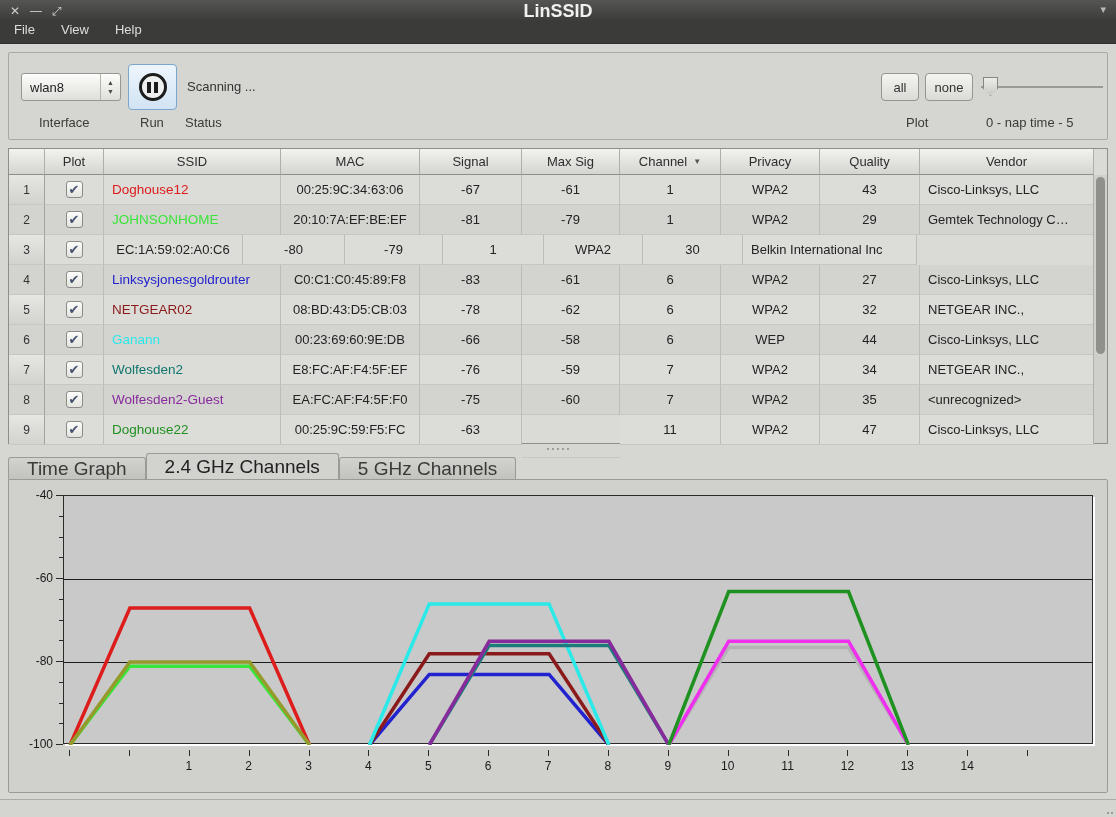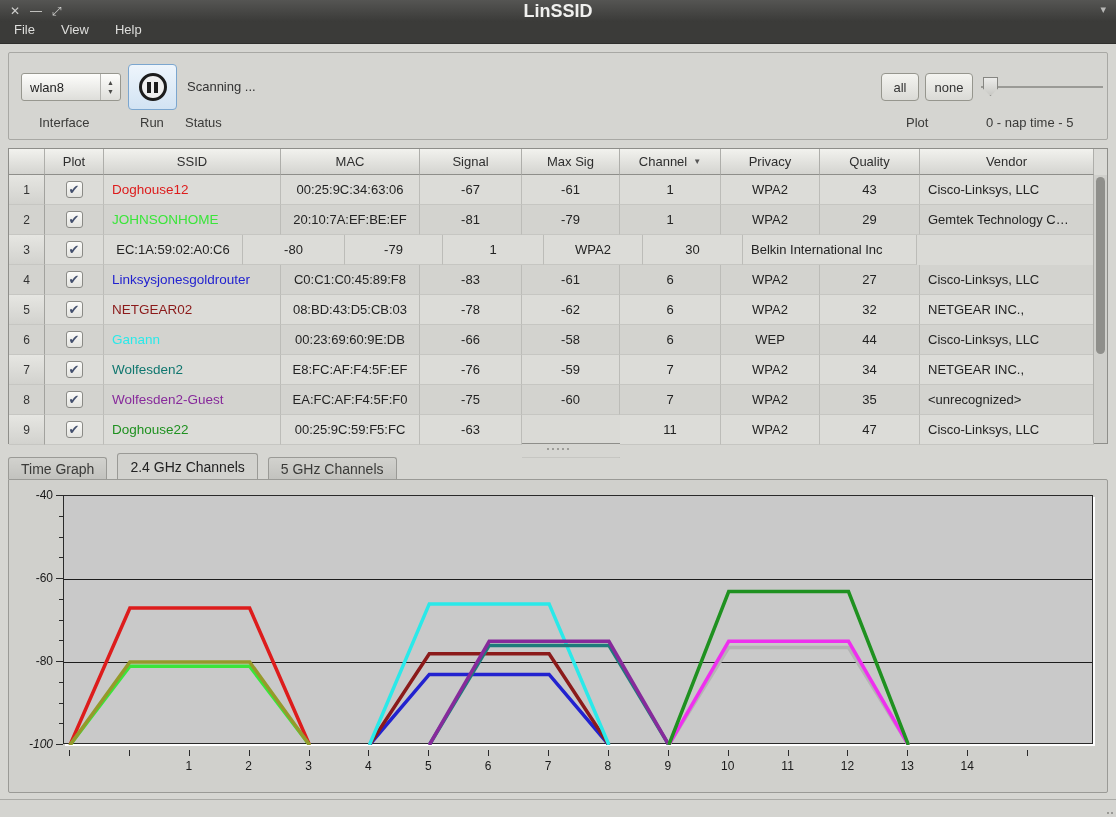--- a/index.html
+++ b/index.html
@@ -121,24 +121,24 @@
     background:#8f8f8b; border-radius:5px;
   }
   
   .splitter { position:absolute; left:8px; top:444px; width:1100px; height:9px;
     display:flex; align-items:center; justify-content:center; gap:3px; }
   .splitter i { width:2px; height:2px; background:#8a8a86; border-radius:50%; display:block; }
   
   .tabbar { position:absolute; left:8px; top:453px; width:1100px; height:26px;
     display:flex; align-items:flex-end; }
   .tab {
-    height:22px; padding:0 12px; display:flex; align-items:center;
+    height:22px; padding:0 18px; display:flex; align-items:center;
     background:linear-gradient(#d2d2ce,#c2c2be);
-    border:1px solid #9a9a96; border-bottom:none; margin-right:10px;
-    font-size:14px; color:#3a3a38; border-radius:3px 3px 0 0;
+    border:1px solid #9a9a96; border-bottom:none; margin-right:0;
+    font-size:19px; color:#3a3a38; border-radius:3px 3px 0 0;
   }
   .tab.active {
     height:26px; background:#d2d2ce; color:#222; z-index:2;
   }
   
   .chart-panel {
     position:absolute; left:8px; top:479px; width:1100px; height:314px;
     background:#d0d0cc; border:1px solid #9a9a96; border-radius:0 2px 2px 2px;
   }
   .plot-frame {
@@ -406,21 +406,21 @@
         <polyline points="604.8,249.0 664.7,145.3 784.5,145.3 844.4,249.0" fill="none" stroke="#ee30ee" stroke-width="3.5"></polyline>
         <polyline points="604.8,249.0 664.7,95.5 784.5,95.5 844.4,249.0" fill="none" stroke="#1f9120" stroke-width="3.5"></polyline>
       </svg>
     </div>
 <div class="ylab" style="left: 6px; top: 8px;">-40</div>
     <div class="ytick" style="left: 47px; width: 7px; top: 15px;"></div>
     <div class="ylab" style="left: 6px; top: 91px;">-60</div>
     <div class="ytick" style="left: 47px; width: 7px; top: 98px;"></div>
     <div class="ylab" style="left: 6px; top: 174px;">-80</div>
     <div class="ytick" style="left: 47px; width: 7px; top: 181px;"></div>
-    <div class="ylab" style="left: 6px; top: 257px; font-style: italic;">-100</div>
+    <div class="ylab" style="left: 6px; top: 257px;">-100</div>
     <div class="ytick" style="left: 47px; width: 7px; top: 264px;"></div>
     <div class="ytick" style="left: 50px; width: 4px; top: 35.75px;"></div>
     <div class="ytick" style="left: 50px; width: 4px; top: 56.5px;"></div>
     <div class="ytick" style="left: 50px; width: 4px; top: 77.25px;"></div>
     <div class="ytick" style="left: 50px; width: 4px; top: 118.75px;"></div>
     <div class="ytick" style="left: 50px; width: 4px; top: 139.5px;"></div>
     <div class="ytick" style="left: 50px; width: 4px; top: 160.25px;"></div>
     <div class="ytick" style="left: 50px; width: 4px; top: 201.75px;"></div>
     <div class="ytick" style="left: 50px; width: 4px; top: 222.5px;"></div>
     <div class="ytick" style="left: 50px; width: 4px; top: 243.25px;"></div>

